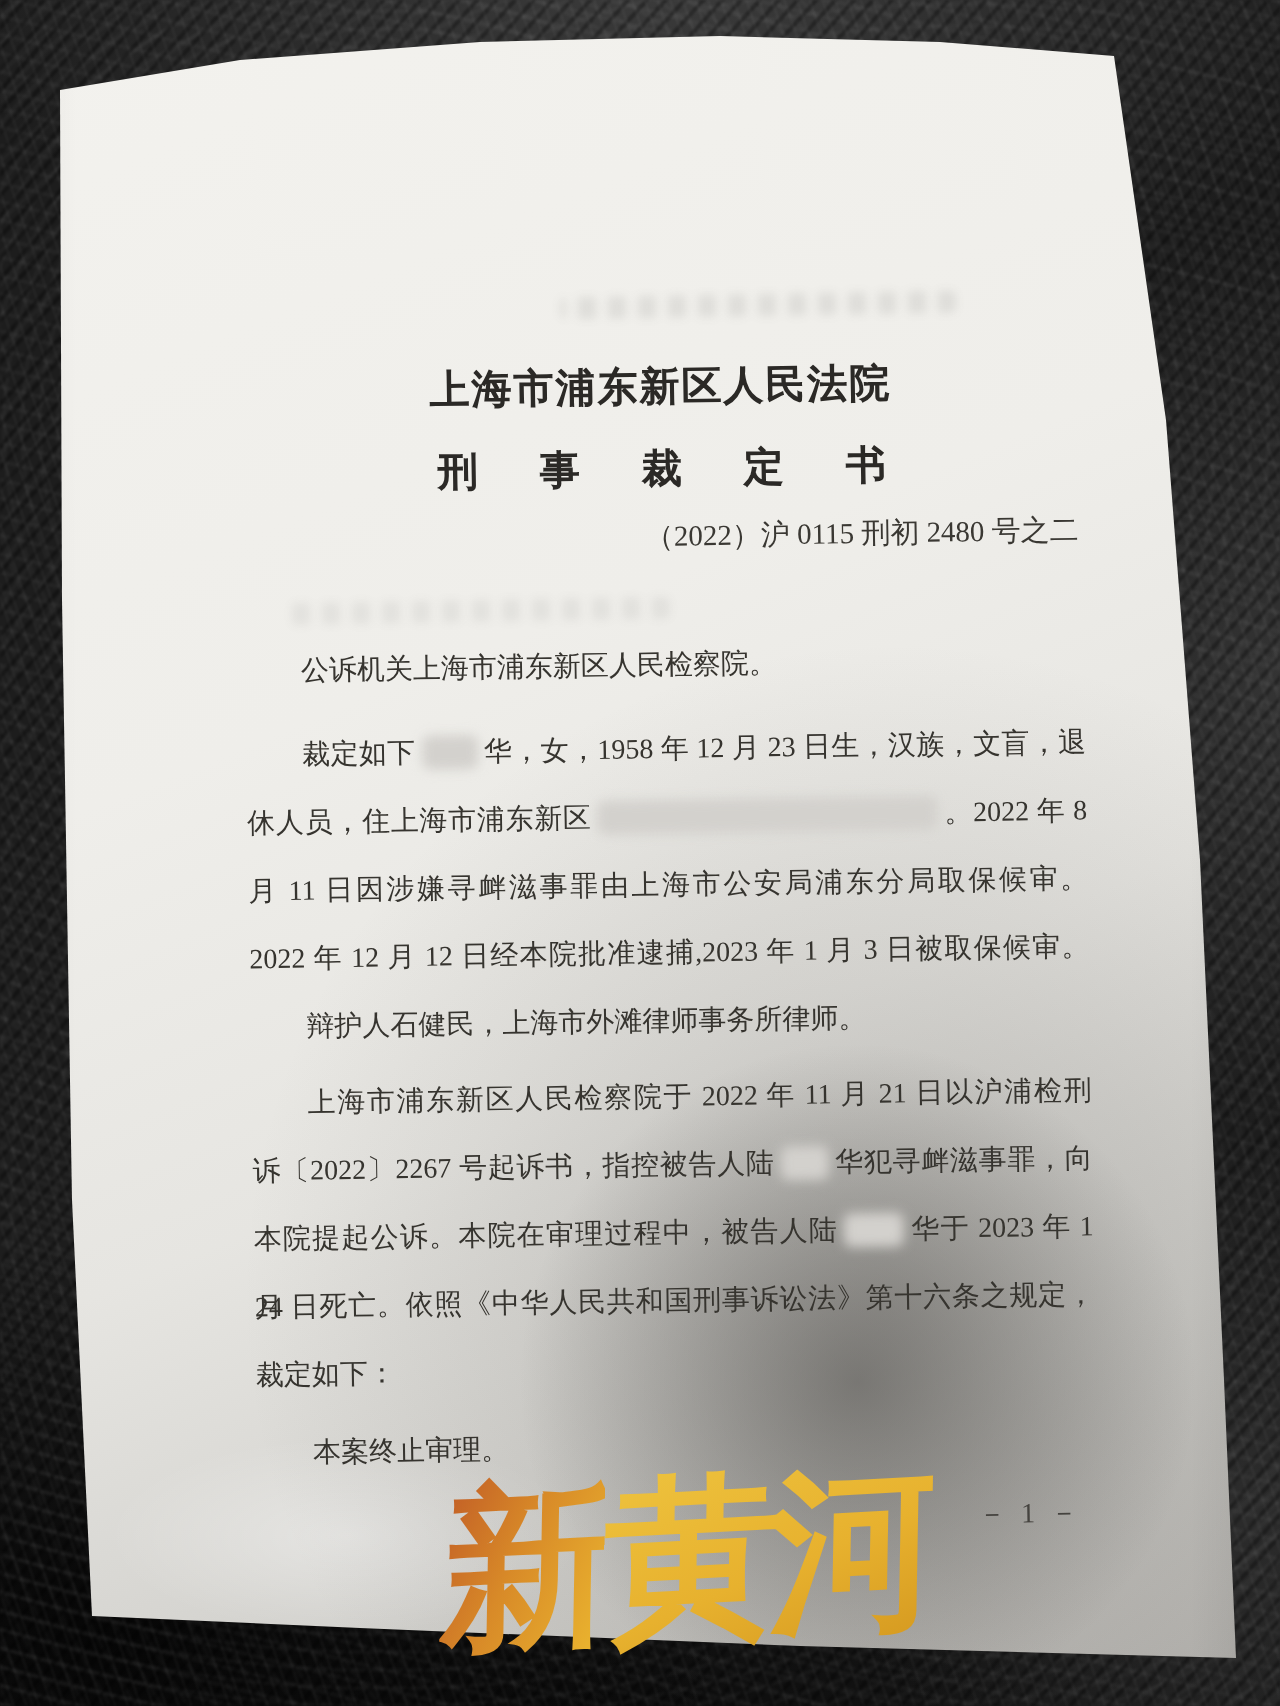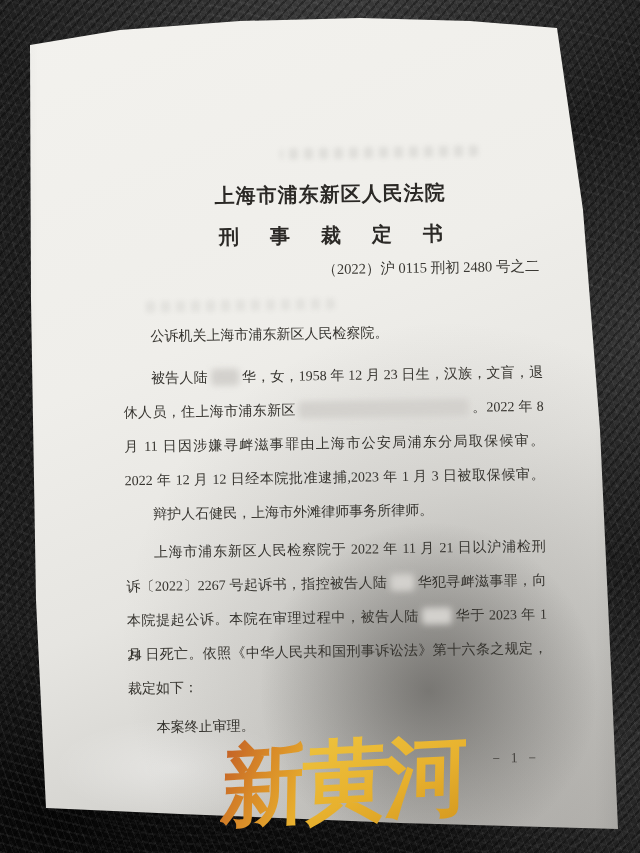--- a/index.html
+++ b/index.html
@@ -100,21 +100,21 @@
   <div class="showthrough st2"></div>
 
   <div class="doc">
     <div class="t1">上海市浦东新区人民法院</div>
     <div class="t2">刑 事 裁 定 书</div>
     <div class="caseno">（2022）沪 0115 刑初 2480 号之二</div>
 
     <div class="bodytext">
       <div class="line indent">公诉机关上海市浦东新区人民检察院。</div>
 
-      <div class="line just indent pb8"><span>被告人陆</span><span class="redact r28"></span><span>华，女，1958 年 12 月 23 日生，汉族，文盲，退</span></div>
+      <div class="line just indent pb8"><span>裁定如下</span><span class="redact r28"></span><span>华，女，1958 年 12 月 23 日生，汉族，文盲，退</span></div>
 
       <div class="line just"><span>休人员，住上海市浦东新区</span><span class="redact r170"></span><span>。2022 年 8</span></div>
 
       <div class="line just">月 11 日因涉嫌寻衅滋事罪由上海市公安局浦东分局取保候审。</div>
       <div class="line just">2022 年 12 月 12 日经本院批准逮捕,2023 年 1 月 3 日被取保候审。</div>
 
       <div class="line indent">辩护人石健民，上海市外滩律师事务所律师。</div>
 
       <div class="line just indent pb4">上海市浦东新区人民检察院于 2022 年 11 月 21 日以沪浦检刑</div>
 

